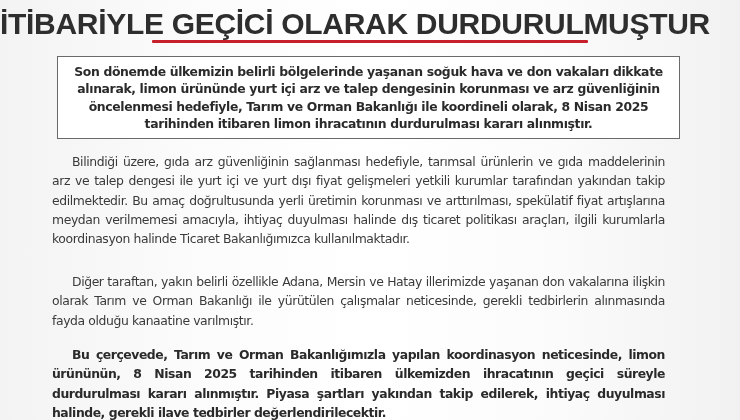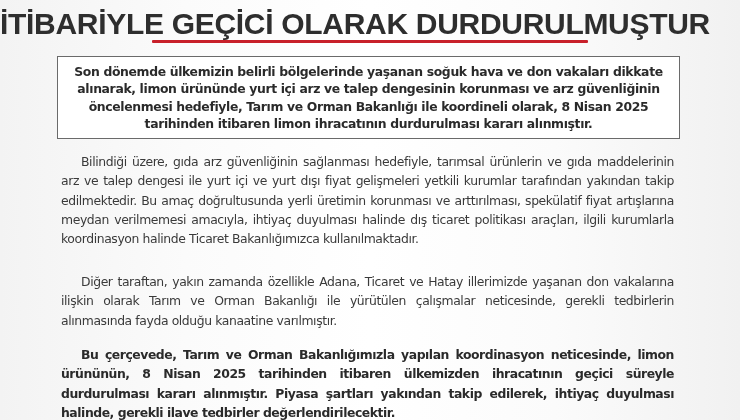--- a/index.html
+++ b/index.html
@@ -25,21 +25,21 @@
       position: absolute; left: 57px; top: 56px; width: 623px; height: 83px;
       border: 1.5px solid #6a6a6a; background: #fff; box-sizing: border-box;
       display: flex; align-items: center; justify-content: flex-end;
     }
     .summary-text {
       margin: 0; padding: 0 6px; text-align: center;
       font-family: "DejaVu Sans", sans-serif; font-weight: bold;
       font-size: 12.4px; line-height: 17.5px; color: #2a2a2a; letter-spacing: -0.35px;
     }
     .para {
-      position: absolute; left: 61px; width: 613px; margin: 0;
+      position: absolute; left: 52px; width: 613px; margin: 0;
       font-family: "DejaVu Sans", sans-serif;
       font-size: 12.4px; line-height: 19.3px; color: #3a3a3a;
       text-align: justify; text-indent: 20px; letter-spacing: -0.4px;
       text-align-last: left;
     }
     .para.light { font-weight: normal; }
     .para.bold { font-weight: bold; color: #2a2a2a; letter-spacing: -0.45px; }
     #p1 { top: 152px; }
     #p2 { top: 272px; }
     #p3 { top: 345px; }
@@ -49,14 +49,14 @@
 
 <h1 class="title">İTİBARİYLE GEÇİCİ OLARAK DURDURULMUŞTUR</h1>
 
 <div class="red-rule"></div>
 
 <div class="summary-box">
   <p class="summary-text">Son dönemde ülkemizin belirli bölgelerinde yaşanan soğuk hava ve don vakaları dikkate alınarak, limon ürününde yurt içi arz ve talep dengesinin korunması ve arz güvenliğinin öncelenmesi hedefiyle, Tarım ve Orman Bakanlığı ile koordineli olarak,  8 Nisan 2025 tarihinden itibaren limon ihracatının durdurulması kararı alınmıştır.</p>
 </div>
 
 <p id="p1" class="para light">Bilindiği üzere, gıda arz güvenliğinin sağlanması hedefiyle, tarımsal ürünlerin ve gıda maddelerinin arz ve talep dengesi ile yurt içi ve yurt dışı fiyat gelişmeleri yetkili kurumlar tarafından yakından takip edilmektedir. Bu amaç doğrultusunda yerli üretimin korunması ve arttırılması, spekülatif fiyat artışlarına meydan verilmemesi amacıyla, ihtiyaç duyulması halinde dış ticaret politikası araçları, ilgili kurumlarla koordinasyon halinde Ticaret Bakanlığımızca kullanılmaktadır.</p>
-<p id="p2" class="para light">Diğer taraftan, yakın zamanda özellikle Adana, Ticaret ve Hatay illerimizde yaşanan don vakalarına ilişkin olarak Tarım ve Orman Bakanlığı ile yürütülen çalışmalar neticesinde, gerekli tedbirlerin alınmasında fayda olduğu kanaatine varılmıştır.</p>
+<p id="p2" class="para light">Diğer taraftan, yakın belirli özellikle Adana, Mersin ve Hatay illerimizde yaşanan don vakalarına ilişkin olarak Tarım ve Orman Bakanlığı ile yürütülen çalışmalar neticesinde, gerekli tedbirlerin alınmasında fayda olduğu kanaatine varılmıştır.</p>
 <p id="p3" class="para bold">Bu çerçevede, Tarım ve Orman Bakanlığımızla yapılan koordinasyon neticesinde, limon ürününün, 8 Nisan 2025 tarihinden itibaren ülkemizden ihracatının geçici süreyle durdurulması kararı alınmıştır. Piyasa şartları yakından takip edilerek, ihtiyaç duyulması halinde, gerekli ilave tedbirler değerlendirilecektir.</p>
 
 </body></html>

